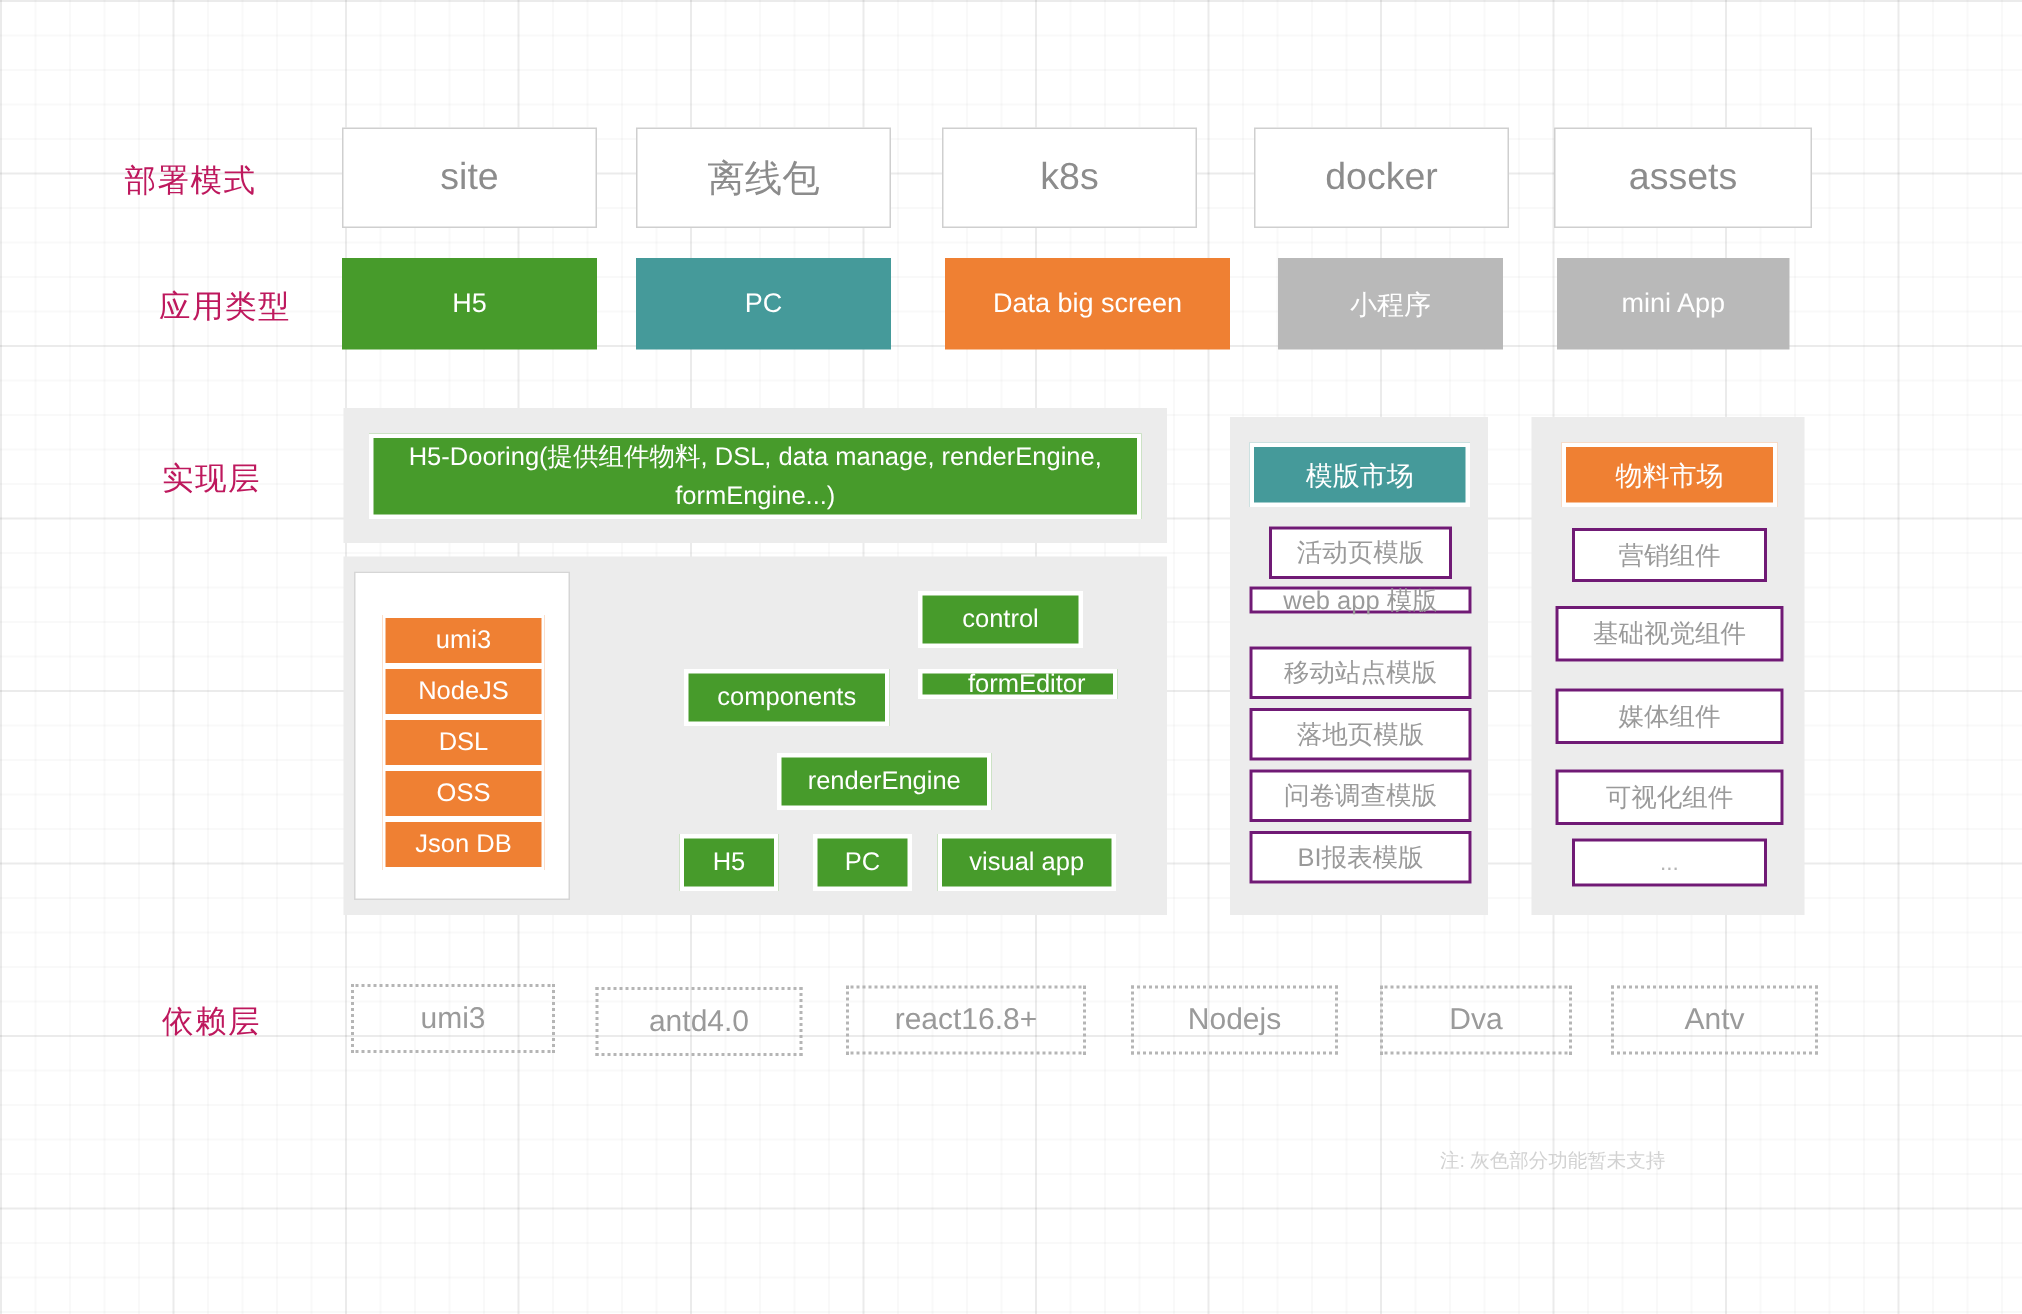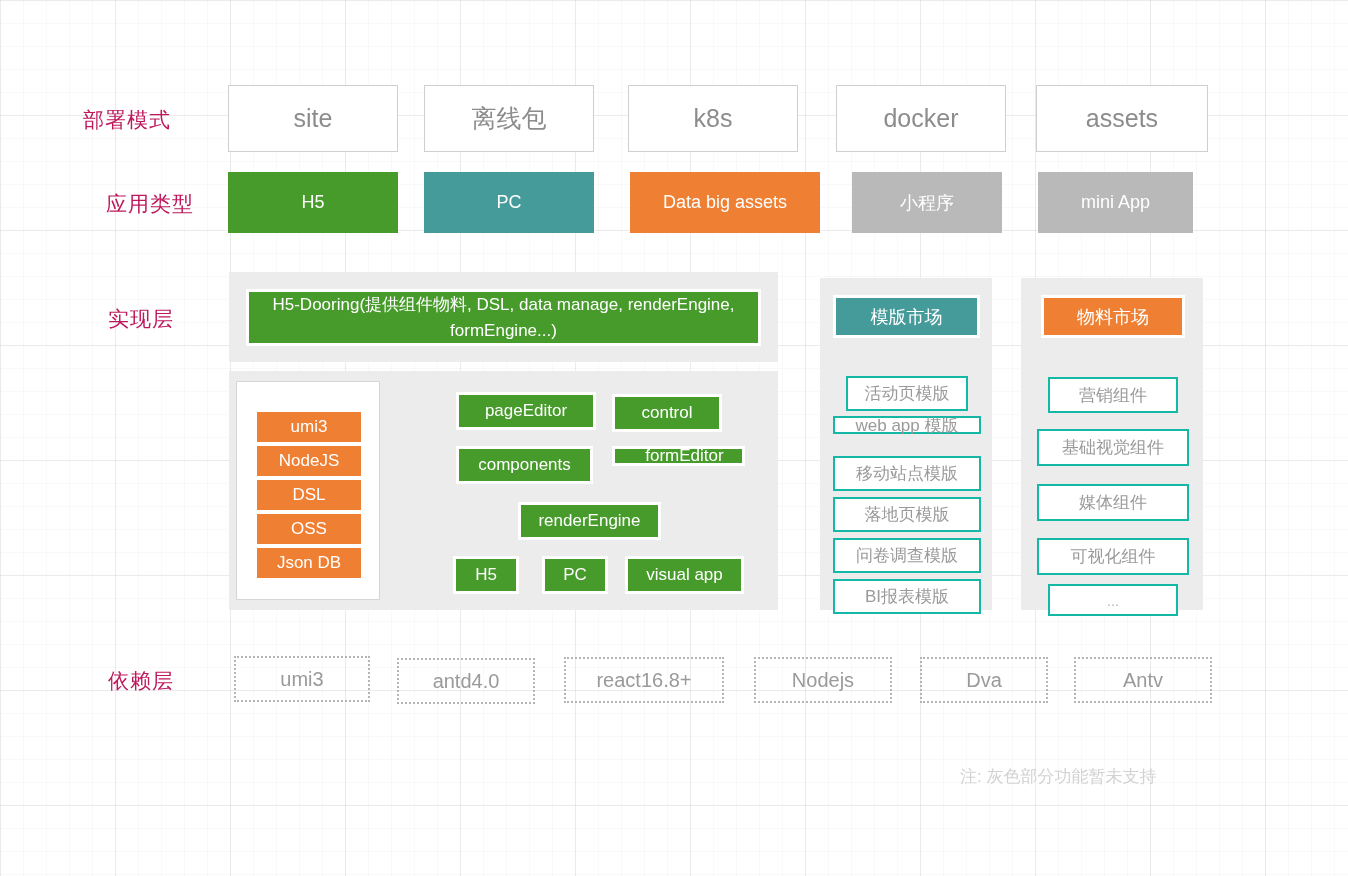--- a/index.html
+++ b/index.html
@@ -64,33 +64,33 @@
     background:#459A9A;border:3px solid #ffffff;
     display:flex;align-items:center;justify-content:center;
     color:#ffffff;font-size:18px;box-sizing:border-box;
   }
   .chip-orange-hd{
     background:#EF8033;border:3px solid #ffffff;
     display:flex;align-items:center;justify-content:center;
     color:#ffffff;font-size:18px;box-sizing:border-box;
   }
   .chip-plain{
-    background:#ffffff;border:2px solid #14b8a6;
-    display:flex;align-items:center;justify-content:center;
-    color:#9a9a9a;font-size:17px;box-sizing:border-box;margin-top:25px;
+    background:#ffffff;border:2px solid #701a75;
+    display:flex;align-items:center;justify-content:center;
+    color:#9a9a9a;font-size:17px;box-sizing:border-box;
   }
 
   .dep-box{
     border:2px dotted #b5b5b5;background:transparent;
     display:flex;align-items:center;justify-content:center;
     color:#9a9a9a;font-size:20px;box-sizing:border-box;
   }
 
   .footnote{
-    font-size:17px;color:#d2d2d2;white-space:nowrap;
+    font-size:13px;color:#d2d2d2;white-space:nowrap;
   }
 </style>
 </head>
 <body>
 
 <div class="canvas">
 
   <div class="abs row-label" style="left:83px;top:106px;">部署模式</div>
   <div class="abs row-label" style="left:83px;top:190px;margin-left:23px;">应用类型</div>
   <div class="abs row-label" style="left:108px;top:305px;">实现层</div>
@@ -112,21 +112,21 @@
     <span>assets</span>
   </div>
 
   <div class="abs apptype-box" style="left:228px;top:172px;width:170px;height:61px;background:#479B2B;">
     <span>H5</span>
   </div>
   <div class="abs apptype-box" style="left:424px;top:172px;width:170px;height:61px;background:#459A9A;">
     <span>PC</span>
   </div>
   <div class="abs apptype-box" style="left:630px;top:172px;width:190px;height:61px;background:#EF8033;">
-    <span>Data big assets</span>
+    <span>Data big screen</span>
   </div>
   <div class="abs apptype-box" style="left:852px;top:172px;width:150px;height:61px;background:#B9B9B9;">
     <span>小程序</span>
   </div>
   <div class="abs apptype-box" style="left:1038px;top:172px;width:155px;height:61px;background:#B9B9B9;">
     <span>mini App</span>
   </div>
 
   <div class="abs panel" style="left:229px;top:272px;width:549px;height:90px;">
     <div class="abs banner" style="left:17px;top:17px;width:515px;height:57px;">
@@ -147,23 +147,20 @@
         <span>DSL</span>
       </div>
       <div class="abs chip-orange" style="left:18px;top:130px;width:108px;height:34px;">
         <span>OSS</span>
       </div>
       <div class="abs chip-orange" style="left:18px;top:164px;width:108px;height:34px;">
         <span>Json DB</span>
       </div>
     </div>
 
-    <div class="abs chip-green" style="left:227px;top:21px;width:140px;height:38px;">
-      <span>pageEditor</span>
-    </div>
     <div class="abs chip-green" style="left:383px;top:23px;width:110px;height:38px;">
       <span>control</span>
     </div>
     <div class="abs chip-green" style="left:227px;top:75px;width:137px;height:38px;">
       <span>components</span>
     </div>
     <div class="abs chip-green" style="left:383px;top:75px;width:133px;height:20px;padding-left:12px;">
       <span>formEditor</span>
     </div>
     <div class="abs chip-green" style="left:289px;top:131px;width:143px;height:38px;">

